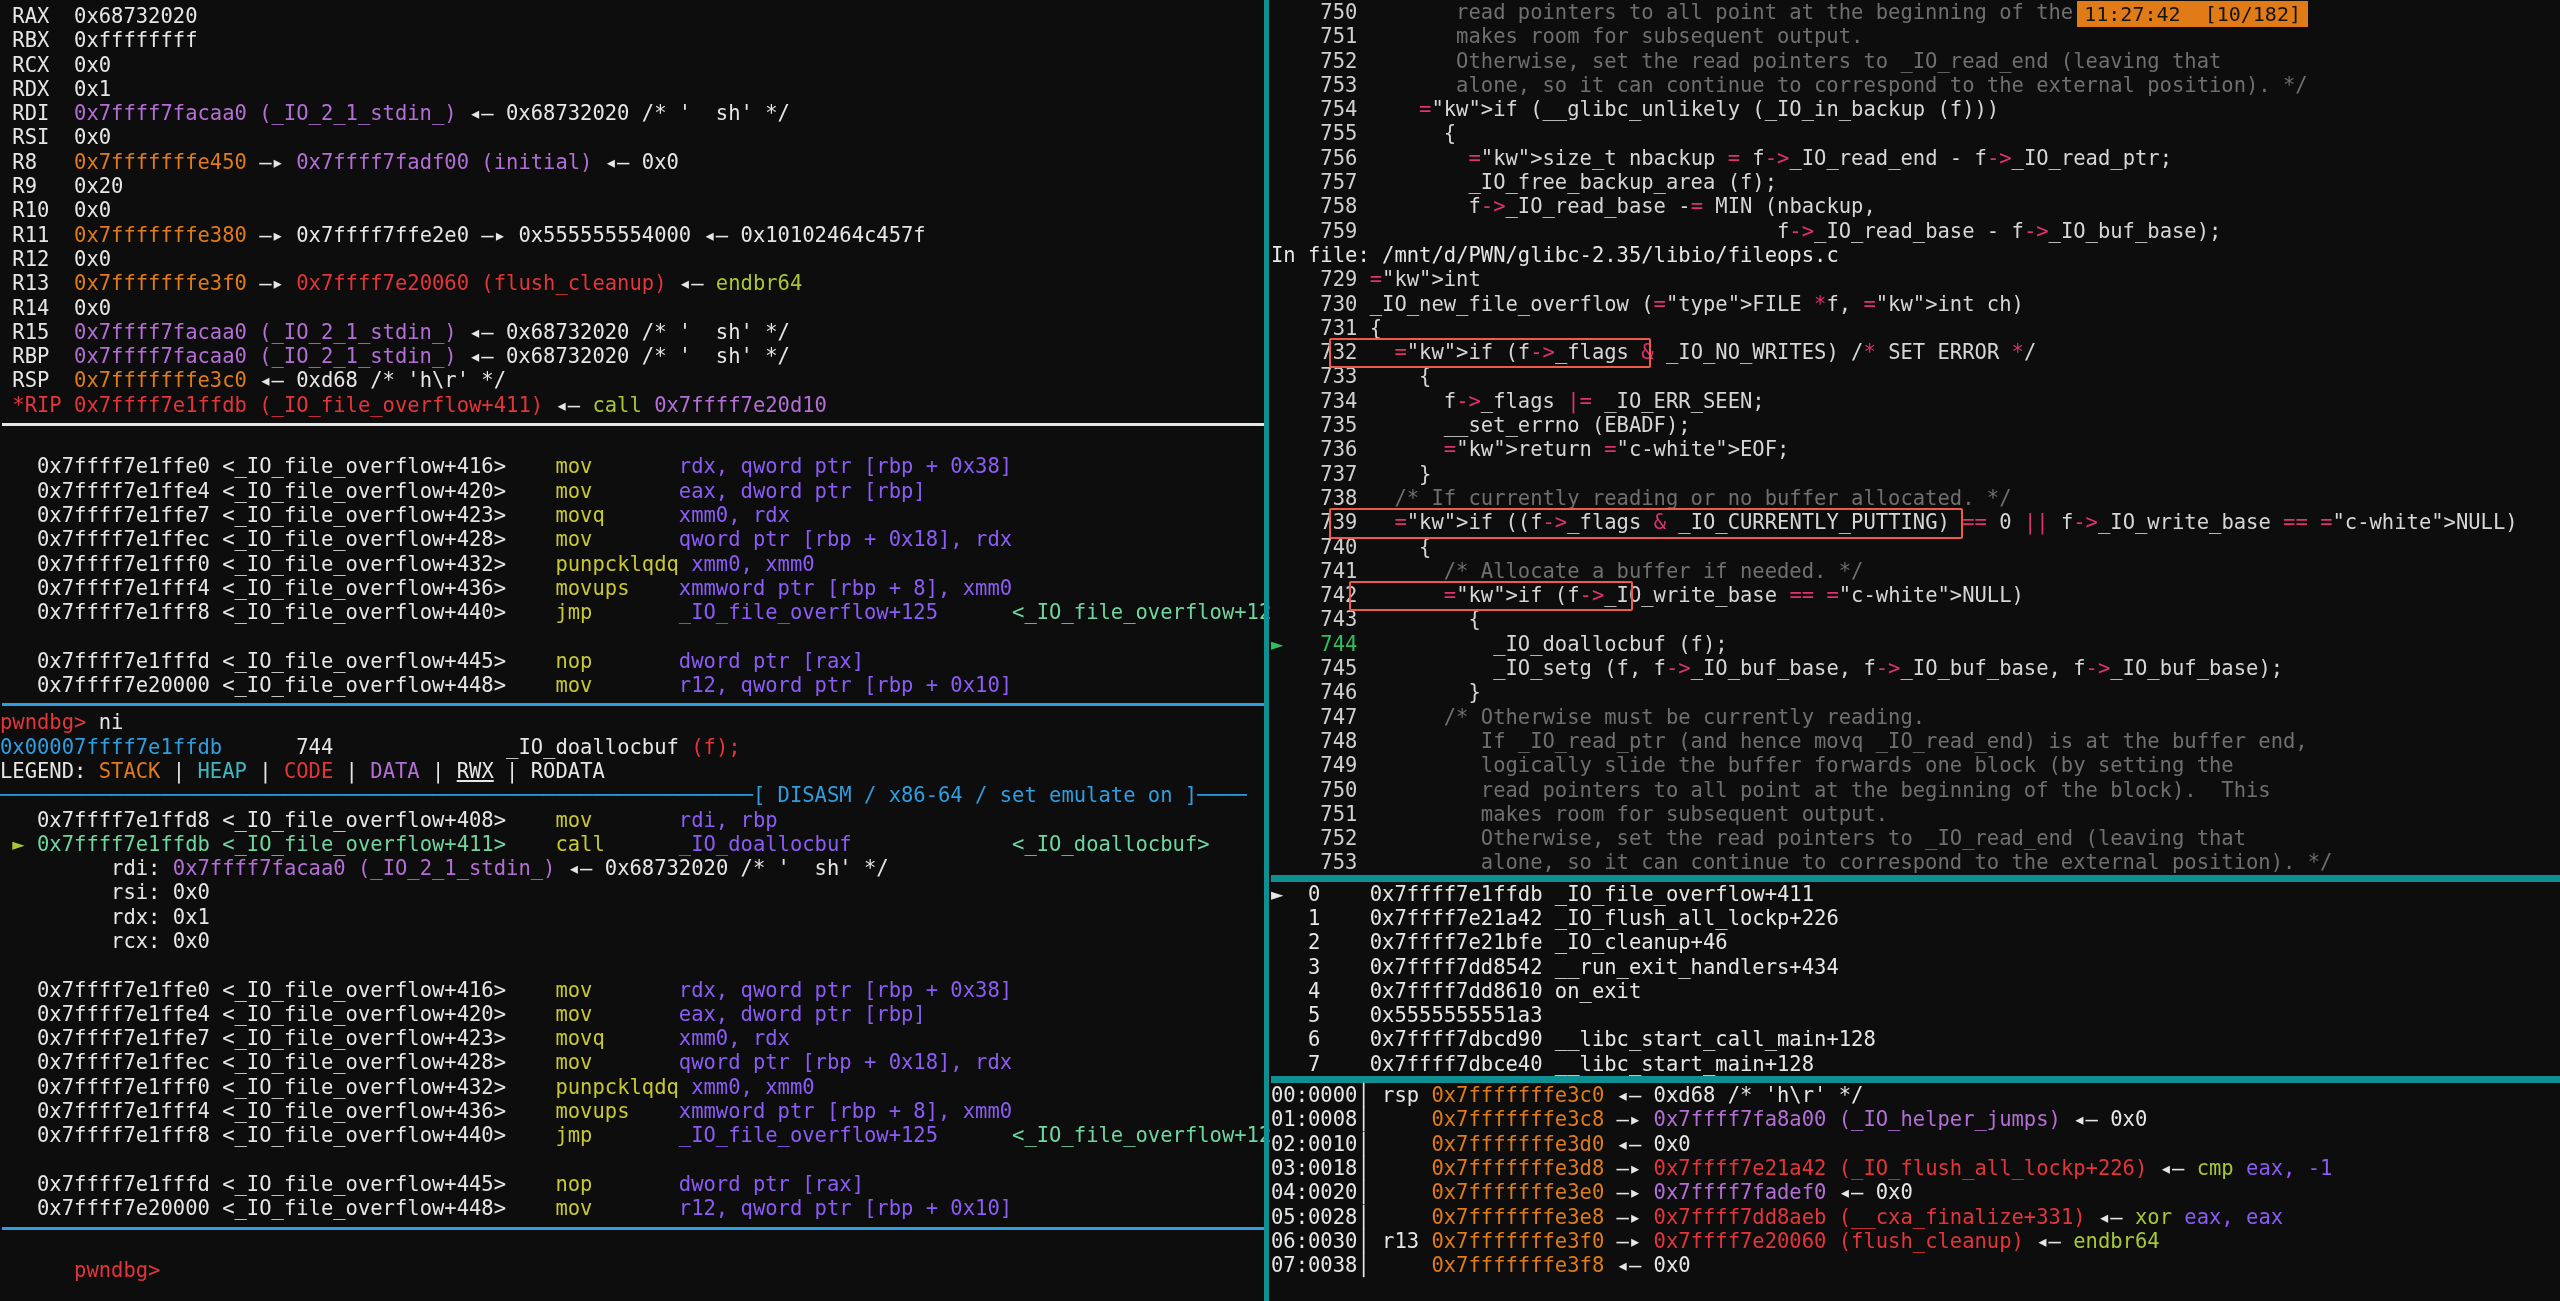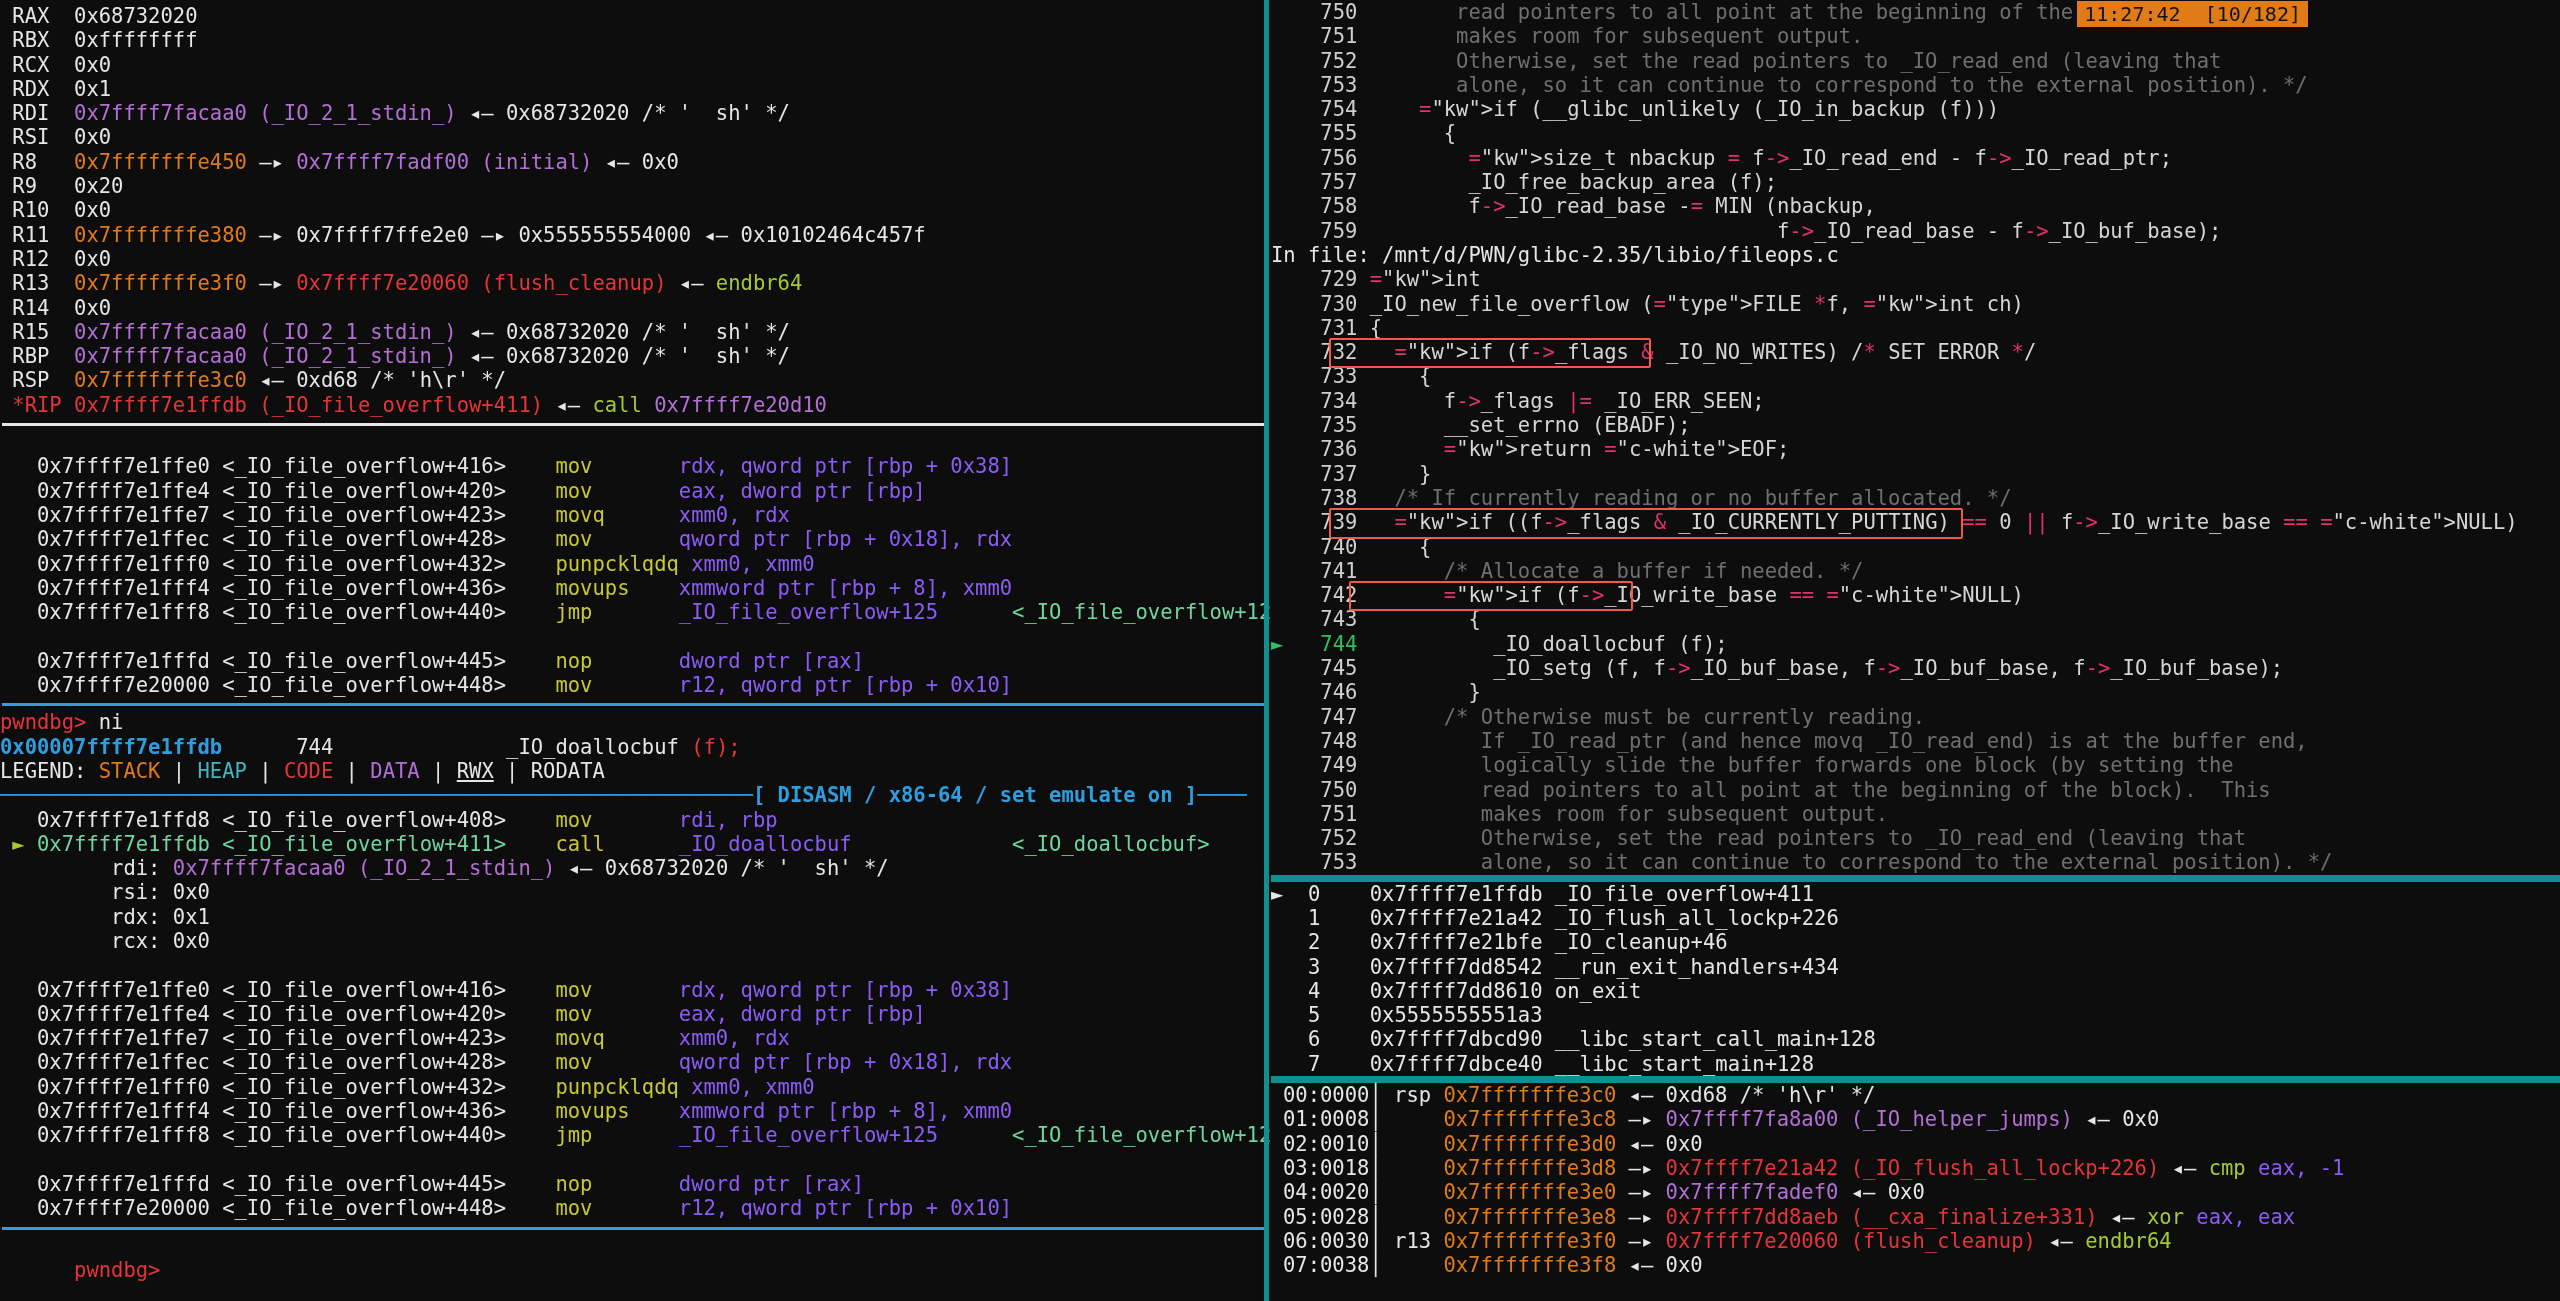--- a/index.html
+++ b/index.html
@@ -24,21 +24,21 @@
   .hrule{height:4px;background:#ffffff;width:100%;}
   .hrule.teal{background:#0e8f91;height:7px;}
   .row{white-space:pre;height:24.3px;}
 
   
   .c-white{color:#e6e6e6;}
   .c-purple{color:#b46fd6;}
   .c-orange{color:#e07b18;margin-top:24px;}
   .c-red{color:#e4353a;}
   .c-green{color:#a7c834;}
-  .c-blue{color:#2f9ee0;font-weight:bold;}
+  .c-blue{color:#2f9ee0;}
   .c-cyan{color:#3fb8c4;}
   .c-yellow{color:#c8c832;margin-top:33px;}
   .c-mint{color:#6fd6a0;}
   .c-lightblue{color:#8b5cf6;}
 
   .arrow{color:#e6e6e6;}
   .marker{color:#a7c834;}
 
   
   #registers{padding-top:4px;}
@@ -64,21 +64,21 @@
   
   #clock-badge{
     position:absolute;right:8px;top:1px;
     background:#e07b18;color:#141414;
     padding:1px 7px;font-size:20px;line-height:24px;white-space:pre;
     font-family:"DejaVu Sans Mono","Liberation Mono",monospace;
     z-index:40;
   }
 
   
-  .stk-idx{color:#e6e6e6;display:inline-block;width:7ch;margin-left:12px;}
+  .stk-idx{color:#e6e6e6;display:inline-block;width:7ch;}
   .stk-bar{color:#e6e6e6;}
   .stk-reg{display:inline-block;width:4ch;color:#e6e6e6;}
 
   .bt-idx{display:inline-block;width:2ch;color:#e6e6e6;}
   .bt-mark{display:inline-block;width:2ch;color:#e6e6e6;}
 
   .prompt{color:#e4353a;}
 </style>
 </head>
 <body>

